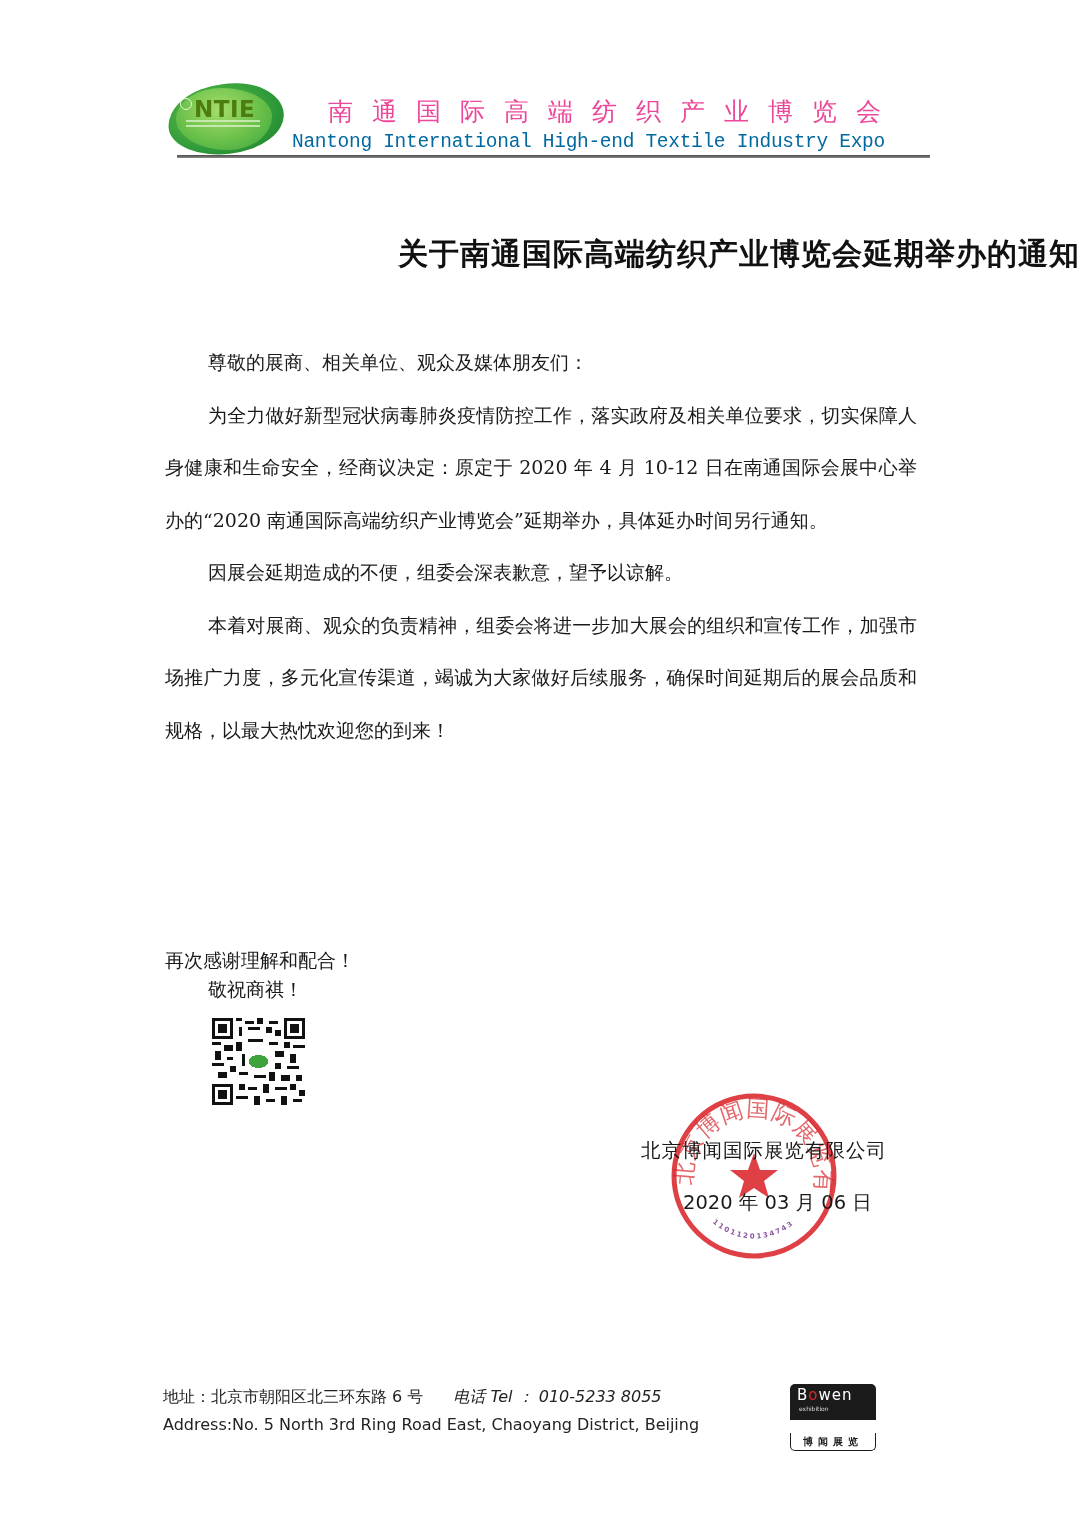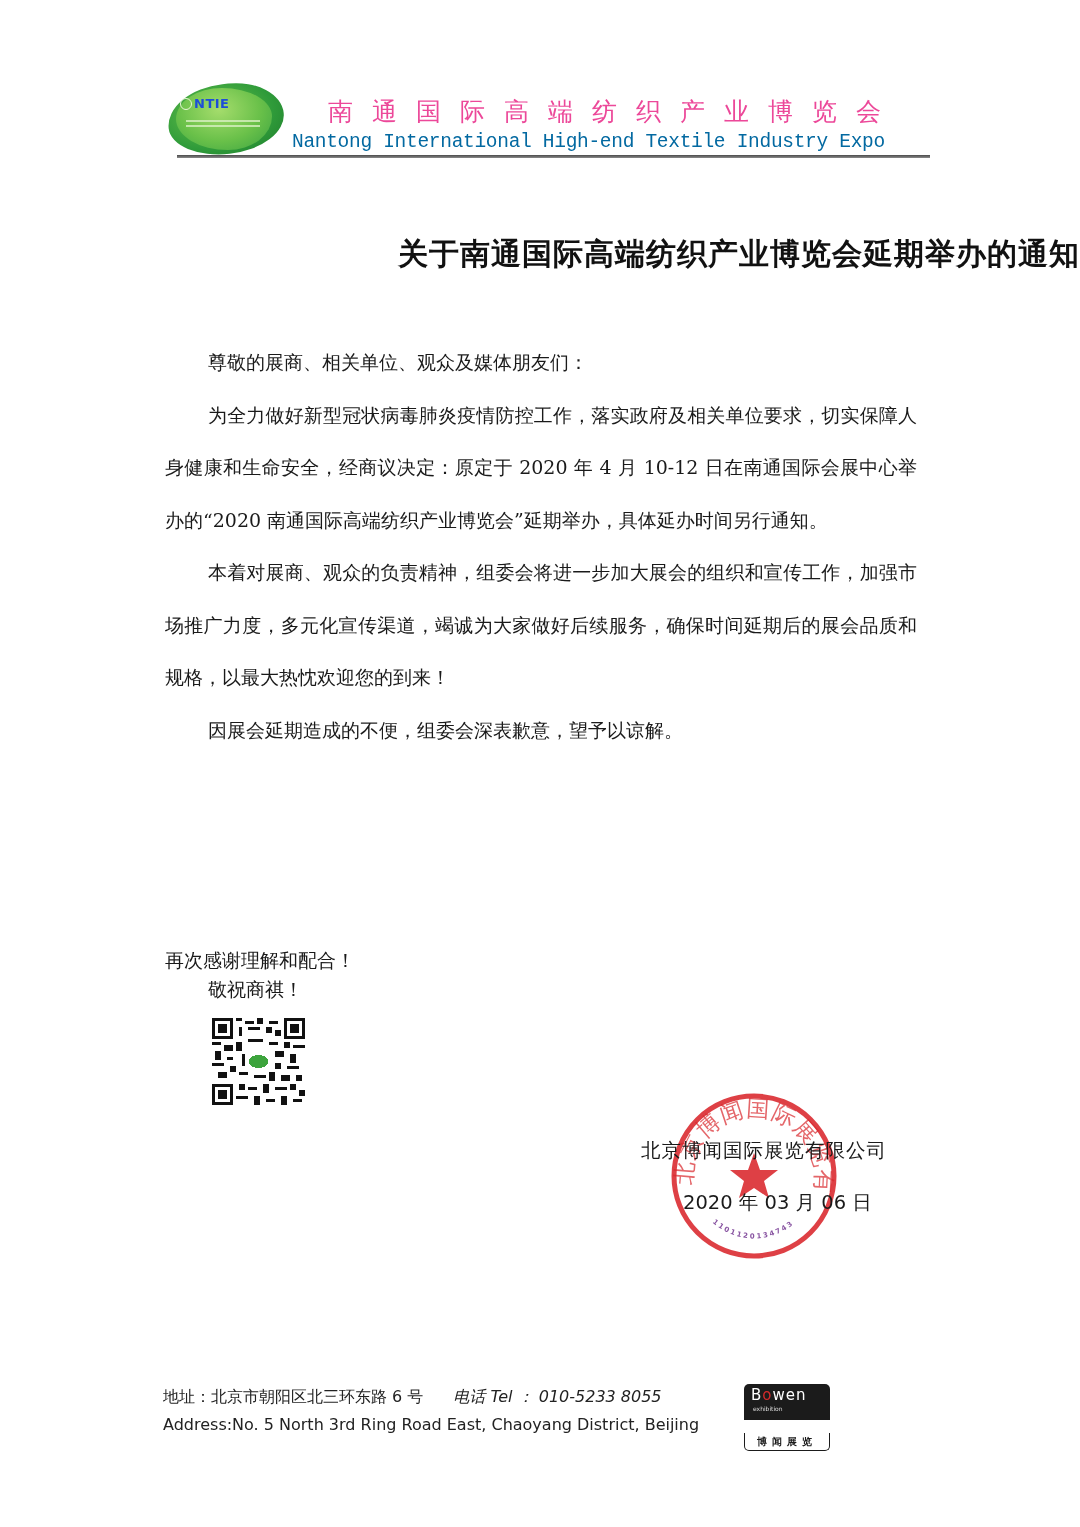--- a/index.html
+++ b/index.html
@@ -8,21 +8,21 @@
 
     
     .logo { position: absolute; left: 168px; top: 80px; width: 116px; height: 78px; }
     .logo .blob-dark { position: absolute; left: 0; top: 4px; width: 116px; height: 70px;
       background: radial-gradient(ellipse at 40% 40%, #6cc24a 0%, #2f9b3a 60%, #1d7a2a 100%);
       border-radius: 50% 45% 50% 50% / 55% 50% 50% 45%; transform: rotate(-6deg); }
     .logo .blob-light { position: absolute; left: 8px; top: 8px; width: 96px; height: 62px;
       background: radial-gradient(ellipse at 45% 35%, #a8de6e 0%, #6cc24a 55%, #3aa342 100%);
       border-radius: 48% 52% 46% 54% / 50% 46% 54% 50%; opacity: .95; }
     .logo .logo-text { position: absolute; left: 26px; top: 16px; font-family: "DejaVu Sans", sans-serif;
-      font-weight: bold; font-size: 13px; color: #1d4ed8; letter-spacing: .5px; }
+      font-weight: bold; font-size: 23px; color: #4d7c0f; letter-spacing: .5px; }
     .logo .logo-leaf { position: absolute; left: 12px; top: 18px; width: 12px; height: 12px;
       border: 1.5px solid #e8f6d8; border-radius: 50%; box-sizing: border-box; }
     .logo .logo-sub { position: absolute; left: 18px; top: 40px; width: 74px; height: 2px;
       background: #d8f0c2; box-shadow: 0 5px 0 #d8f0c2; opacity: .8; }
 
     .header-cn { position: absolute; left: 328px; top: 95px; font-size: 25px; color: #ec4899;
       letter-spacing: 19px; font-family: "DejaVu Serif", serif; white-space: nowrap; }
     .header-en { position: absolute; left: 292px; top: 131px; font-size: 19.5px; color: #0369a1;
       font-family: "Liberation Mono", "DejaVu Sans Mono", monospace; white-space: nowrap; letter-spacing: -.3px; }
     .header-rule { position: absolute; left: 177px; top: 155px; width: 753px; height: 3px;
@@ -48,21 +48,21 @@
     .stamp { position: absolute; left: 668px; top: 1090px; width: 172px; height: 172px; }
     .signature { position: absolute; left: 641px; top: 1137px; font-size: 19.5px; letter-spacing: 1px;
       font-family: "DejaVu Sans", sans-serif; white-space: nowrap; }
     .date { position: absolute; left: 683px; top: 1189px; font-size: 19.5px;
       font-family: "DejaVu Sans", sans-serif; white-space: nowrap; }
 
     
     .footer { position: absolute; left: 163px; top: 1383px; font-family: "DejaVu Sans", sans-serif;
       font-size: 16px; color: #222; line-height: 28px; white-space: nowrap; }
     .footer .tel { margin-left: 30px; font-style: italic; }
-    .bowen { position: absolute; left: 744px; top: 1384px; width: 86px; height: 44px; text-decoration: underline; }
+    .bowen { position: absolute; left: 790px; top: 1384px; width: 86px; height: 44px; text-decoration: underline; }
     .bowen .top { position: absolute; left: 0; top: 0; width: 86px; height: 36px; background: #1b1b1b;
       border-radius: 5px 5px 0 0; }
     .bowen .brand { position: absolute; left: 7px; top: 2px; font-family: "DejaVu Sans", sans-serif;
       color: #fff; font-size: 15px; letter-spacing: 1px; }
     .bowen .brand .o { color: #d32a2a; }
     .bowen .ex { position: absolute; left: 9px; top: 21px; color: #ddd; font-size: 6px;
       font-family: "DejaVu Sans", sans-serif; }
     .bowen .bottom { position: absolute; left: 0; top: 34px; width: 84px; height: 17px; background: #fff;
       border: 1px solid #1b1b1b; border-top: none; border-radius: 0 0 5px 5px; text-align: center;
       font-size: 10px; font-family: "DejaVu Sans", sans-serif; font-weight: bold; letter-spacing: 5px; line-height: 17px; color: #1b1b1b; margin-top: 15px; }
@@ -79,22 +79,22 @@
 </div>
 <div class="header-cn">南通国际高端纺织产业博览会</div>
 <div class="header-en">Nantong International High-end Textile Industry Expo</div>
 <div class="header-rule"></div>
 
 <div class="title">关于南通国际高端纺织产业博览会延期举办的通知</div>
 
 <div class="body">
   <p class="indent">尊敬的展商、相关单位、观众及媒体朋友们：</p>
   <p class="indent">为全力做好新型冠状病毒肺炎疫情防控工作，落实政府及相关单位要求，切实保障人身健康和生命安全，经商议决定：原定于 2020 年 4 月 10-12 日在南通国际会展中心举办的“2020 南通国际高端纺织产业博览会”延期举办，具体延办时间另行通知。</p>
+  <p class="indent">因展会延期造成的不便，组委会深表歉意，望予以谅解。</p>
   <p class="indent">本着对展商、观众的负责精神，组委会将进一步加大展会的组织和宣传工作，加强市场推广力度，多元化宣传渠道，竭诚为大家做好后续服务，确保时间延期后的展会品质和规格，以最大热忱欢迎您的到来！</p>
-  <p class="indent">因展会延期造成的不便，组委会深表歉意，望予以谅解。</p>
 </div>
 
 <div class="closing">
   <div>再次感谢理解和配合！</div>
   <div class="indent">敬祝商祺！</div>
 </div>
 
 <div class="qr">
   <svg viewBox="0 0 31 29" shape-rendering="crispEdges">
     <rect width="31" height="29" fill="#fff"></rect>

